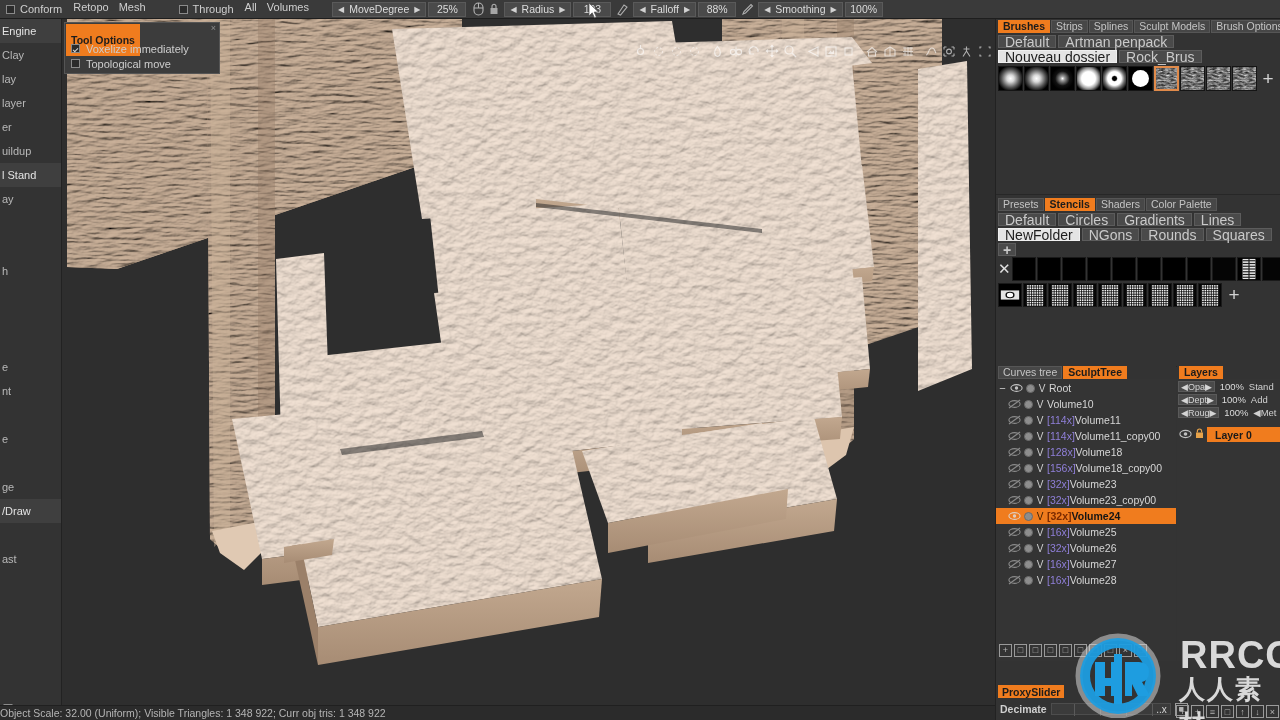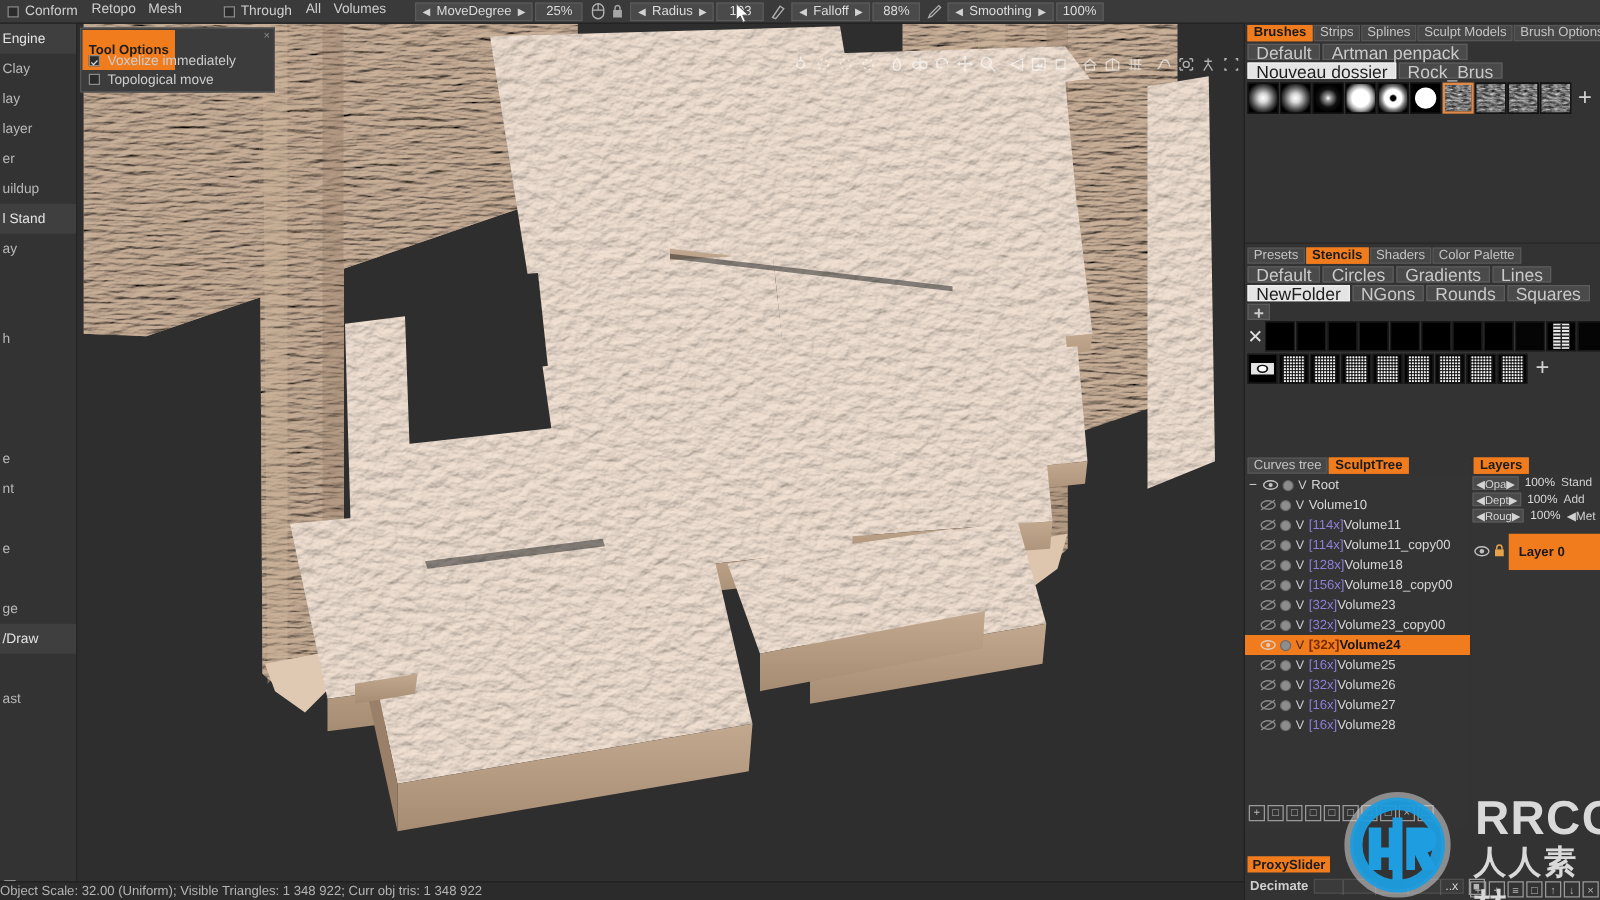--- a/index.html
+++ b/index.html
@@ -145,21 +145,21 @@
 
   
   #layerspanel { position:absolute; left:181px; top:346px; width:104px; height:296px; background:#343434; }
   .ly-row { display:flex; align-items:center; gap:2px; height:11px; margin-top:2px; padding-left:1px;}
   .ly-chip { background:#4a4a4a; border:1px solid #5a5a5a; height:11px; display:flex; align-items:center;
     padding:0 2px; font-size:9px; color:#d4d4d4; }
   .ly-pct { width:30px; text-align:center; font-size:9.5px; color:#dcdcdc; }
   .ly-mode { font-size:9.5px; color:#d0d0d0; white-space:nowrap; }
   #layer0 { margin-top:9px; display:flex; align-items:center; gap:3px; padding-left:2px;}
   #layer0-name { background:#f07c1e; color:#1a1a1a; font-weight:bold; font-size:10.5px;
-    height:29px; display:flex; align-items:center; padding-left:8px; width:74px; }
+    height:15px; display:flex; align-items:center; padding-left:8px; width:74px; }
 
   
   #proxy { position:absolute; left:0; top:666px; width:285px; height:34px; }
   #proxy-tab { position:absolute; left:2px; top:0; height:13px; background:#f07c1e; color:#1c1c1c;
     font-size:10.5px; font-weight:bold; padding:0 4px; display:flex; align-items:center; }
   #decim { position:absolute; left:4px; top:17px; height:14px; display:flex; align-items:center; gap:4px;}
   #decim .lab { font-size:10.5px; color:#cfcfcf; font-weight:bold;}
   #decim .track { width:120px; height:12px; background:#3b3b3b; border:1px solid #4d4d4d; position:relative;}
   #decim .tick { position:absolute; top:0; width:1px; height:12px; background:#5a5a5a;}
   #decim .rv { position:absolute; right:3px; top:0px; font-size:10px; color:#d6d6d6;}

